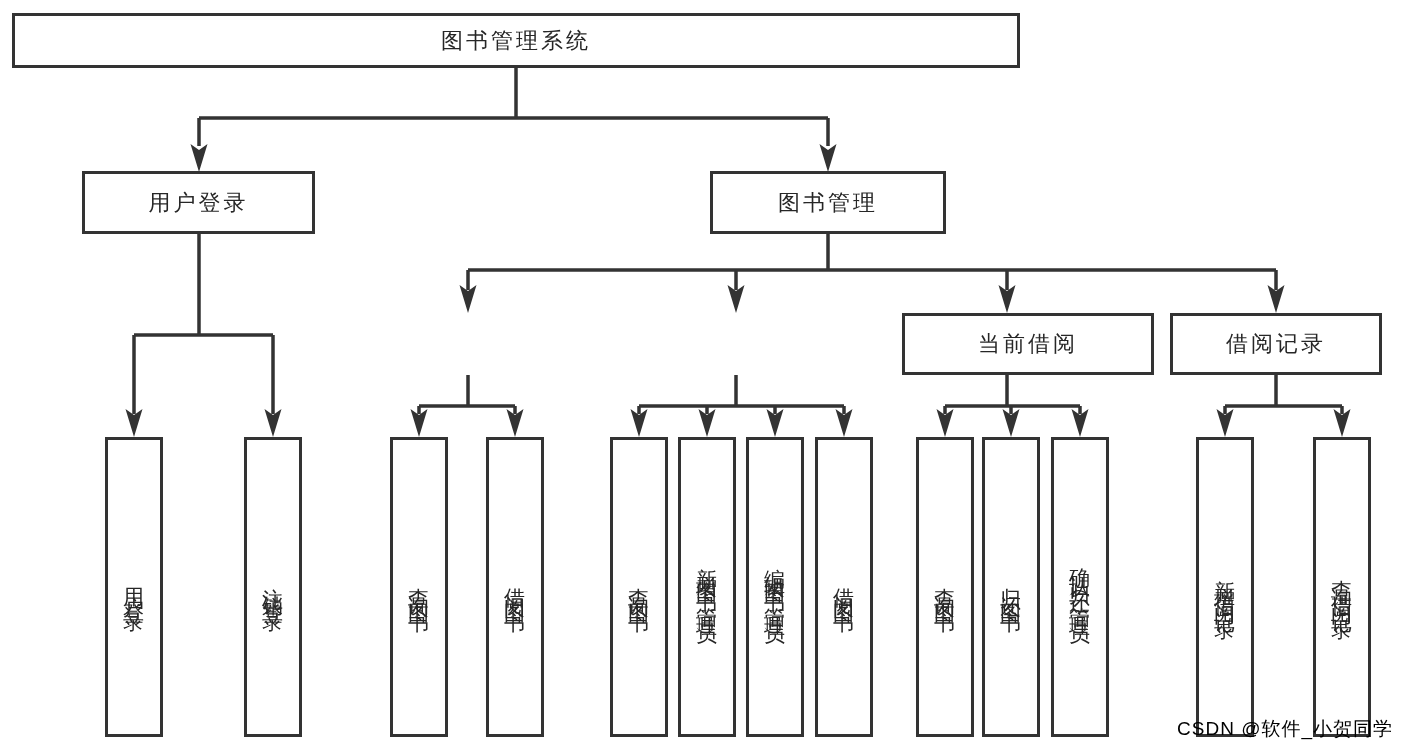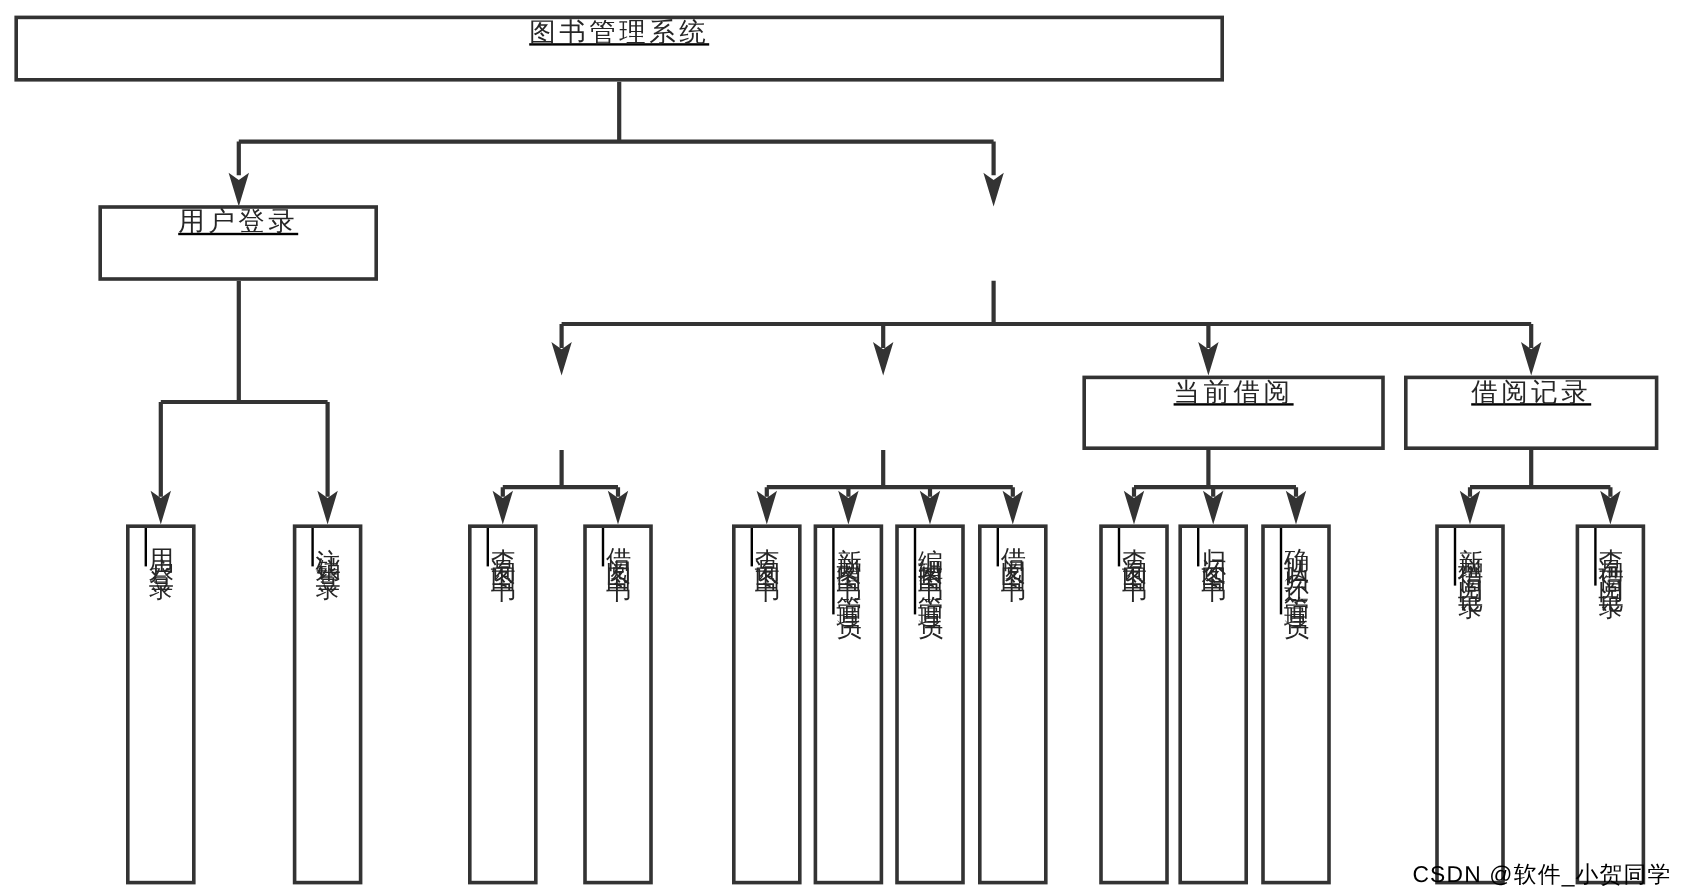--- a/index.html
+++ b/index.html
@@ -21,23 +21,22 @@
     fill: none;
     stroke: #333333;
     stroke-width: 3.5;
   }
   .ah { fill: #333333; stroke: none; }
   .box {
     position: absolute;
     background: #ffffff;
     border: 3px solid #333333;
     display: flex;
-    align-items: flex-start;
+    align-items: center;
     justify-content: center;
-    text-decoration: underline;
   }
   .lbl {
     color: #262626;
     font-size: 22px;
     letter-spacing: 3px;
     white-space: nowrap;
     line-height: 1;
   }
   .v .lbl {
     writing-mode: vertical-rl;
@@ -100,20 +99,23 @@
     </g>
   </svg>
 
   <div class="box h" style="left:12px; top:13px; width:1008px; height:55px;">
     <span class="lbl">图书管理系统</span>
   </div>
 
   <div class="box h" style="left:82px; top:171px; width:233px; height:63px;">
     <span class="lbl">用户登录</span>
   </div>
+  <div class="box h" style="left:710px; top:171px; width:236px; height:63px;">
+    <span class="lbl">图书管理</span>
+  </div>
 
   <div class="box h" style="left:902px; top:313px; width:252px; height:62px;">
     <span class="lbl">当前借阅</span>
   </div>
   <div class="box h" style="left:1170px; top:313px; width:212px; height:62px;">
     <span class="lbl">借阅记录</span>
   </div>
 
   <div class="box v" style="left:105px; top:437px; width:58px; height:300px;">
     <span class="lbl">用户登录</span>

